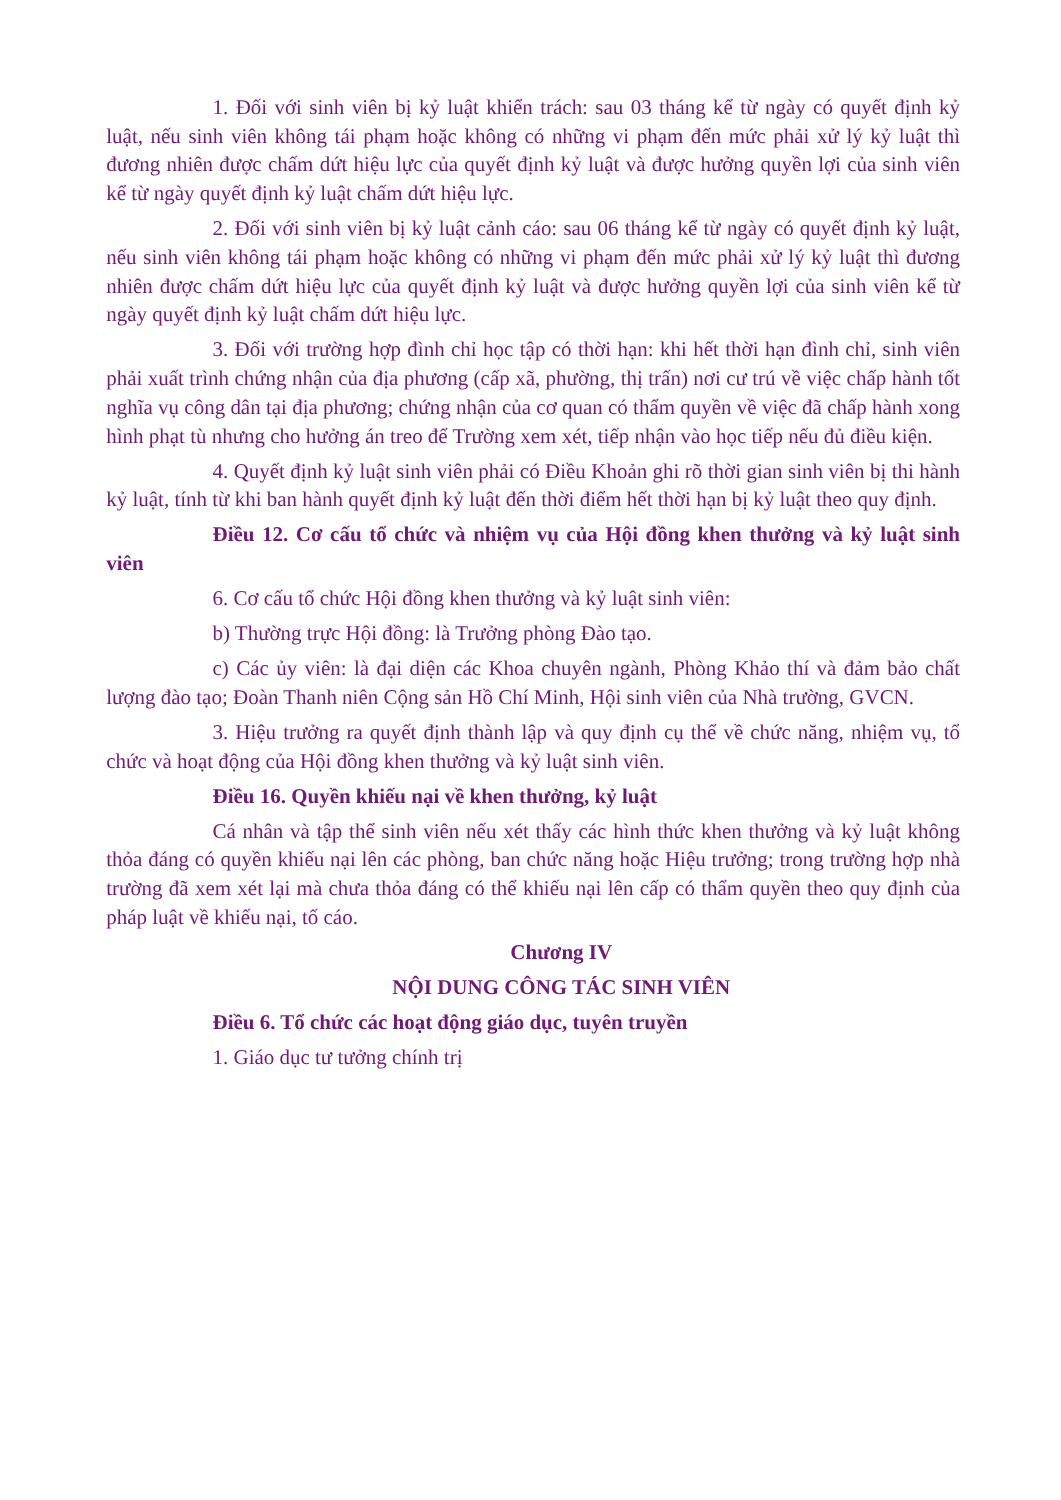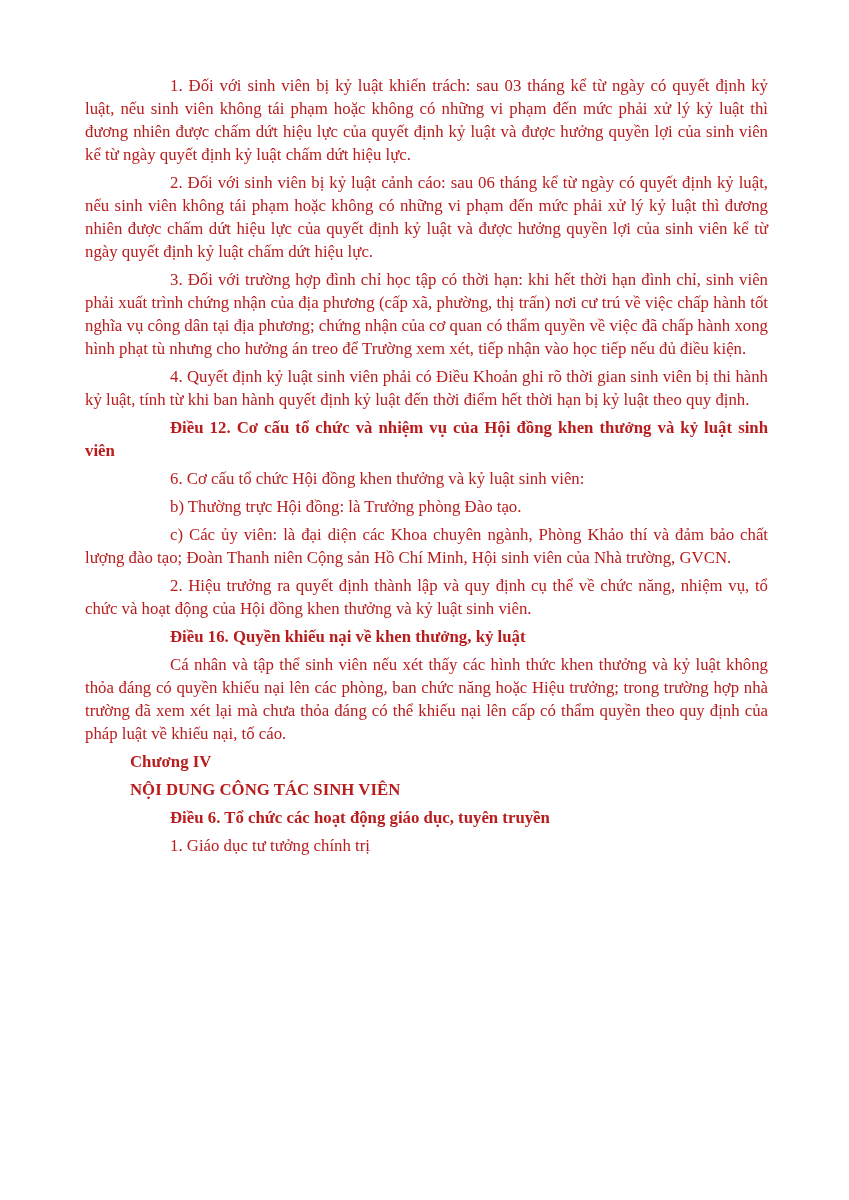--- a/index.html
+++ b/index.html
@@ -8,55 +8,55 @@
     background: #ffffff;
   }
   .page {
     position: relative;
     width: 849px;
     height: 1200px;
     background: #ffffff;
     box-sizing: border-box;
     padding: 74px 81px 12px 85px;
     font-family: "Liberation Serif", "DejaVu Serif", serif;
-    color: #b91c1c;
+    color: #701a75;
     overflow: hidden;
   }
   .page p {
     margin: 0 0 5px 0;
     font-size: 16.8px;
     line-height: 23px;
     text-align: justify;
   }
   .page p.body {
     text-indent: 85px;
   }
   .page p.heading {
     font-weight: bold;
     text-indent: 85px;
   }
   .page p.center {
     font-weight: bold;
-    text-align: left;
+    text-align: center;
     text-indent: 0;
     padding-left: 45px;
   }
 </style>
 </head>
 <body>
 
 <div class="page">
   <p class="body">1. Đối với sinh viên bị kỷ luật khiển trách: sau 03 tháng kể từ ngày có quyết định kỷ luật, nếu sinh viên không tái phạm hoặc không có những vi phạm đến mức phải xử lý kỷ luật thì đương nhiên được chấm dứt hiệu lực của quyết định kỷ luật và được hưởng quyền lợi của sinh viên kể từ ngày quyết định kỷ luật chấm dứt hiệu lực.</p>
   <p class="body">2. Đối với sinh viên bị kỷ luật cảnh cáo: sau 06 tháng kể từ ngày có quyết định kỷ luật, nếu sinh viên không tái phạm hoặc không có những vi phạm đến mức phải xử lý kỷ luật thì đương nhiên được chấm dứt hiệu lực của quyết định kỷ luật và được hưởng quyền lợi của sinh viên kể từ ngày quyết định kỷ luật chấm dứt hiệu lực.</p>
   <p class="body">3. Đối với trường hợp đình chỉ học tập có thời hạn: khi hết thời hạn đình chỉ, sinh viên phải xuất trình chứng nhận của địa phương (cấp xã, phường, thị trấn) nơi cư trú về việc chấp hành tốt nghĩa vụ công dân tại địa phương; chứng nhận của cơ quan có thẩm quyền về việc đã chấp hành xong hình phạt tù nhưng cho hưởng án treo để Trường xem xét, tiếp nhận vào học tiếp nếu đủ điều kiện.</p>
   <p class="body">4. Quyết định kỷ luật sinh viên phải có Điều Khoản ghi rõ thời gian sinh viên bị thi hành kỷ luật, tính từ khi ban hành quyết định kỷ luật đến thời điểm hết thời hạn bị kỷ luật theo quy định.</p>
   <p class="heading">Điều 12. Cơ cấu tổ chức và nhiệm vụ của Hội đồng khen thưởng và kỷ luật sinh viên</p>
   <p class="body">6. Cơ cấu tổ chức Hội đồng khen thưởng và kỷ luật sinh viên:</p>
   <p class="body">b) Thường trực Hội đồng: là Trưởng phòng Đào tạo.</p>
   <p class="body">c) Các ủy viên: là đại diện các Khoa chuyên ngành, Phòng Khảo thí và đảm bảo chất lượng đào tạo; Đoàn Thanh niên Cộng sản Hồ Chí Minh, Hội sinh viên của Nhà trường, GVCN.</p>
-  <p class="body">2. Hiệu trưởng ra quyết định thành lập và quy định cụ thể về chức năng, nhiệm vụ, tổ chức và hoạt động của Hội đồng khen thưởng và kỷ luật sinh viên.</p>
+  <p class="body">3. Hiệu trưởng ra quyết định thành lập và quy định cụ thể về chức năng, nhiệm vụ, tổ chức và hoạt động của Hội đồng khen thưởng và kỷ luật sinh viên.</p>
   <p class="heading">Điều 16. Quyền khiếu nại về khen thưởng, kỷ luật</p>
   <p class="body">Cá nhân và tập thể sinh viên nếu xét thấy các hình thức khen thưởng và kỷ luật không thỏa đáng có quyền khiếu nại lên các phòng, ban chức năng hoặc Hiệu trưởng; trong trường hợp nhà trường đã xem xét lại mà chưa thỏa đáng có thể khiếu nại lên cấp có thẩm quyền theo quy định của pháp luật về khiếu nại, tố cáo.</p>
   <p class="center">Chương IV</p>
   <p class="center">NỘI DUNG CÔNG TÁC SINH VIÊN</p>
   <p class="heading">Điều 6. Tổ chức các hoạt động giáo dục, tuyên truyền</p>
   <p class="body">1. Giáo dục tư tưởng chính trị</p>
 </div>
 
 </body></html>

